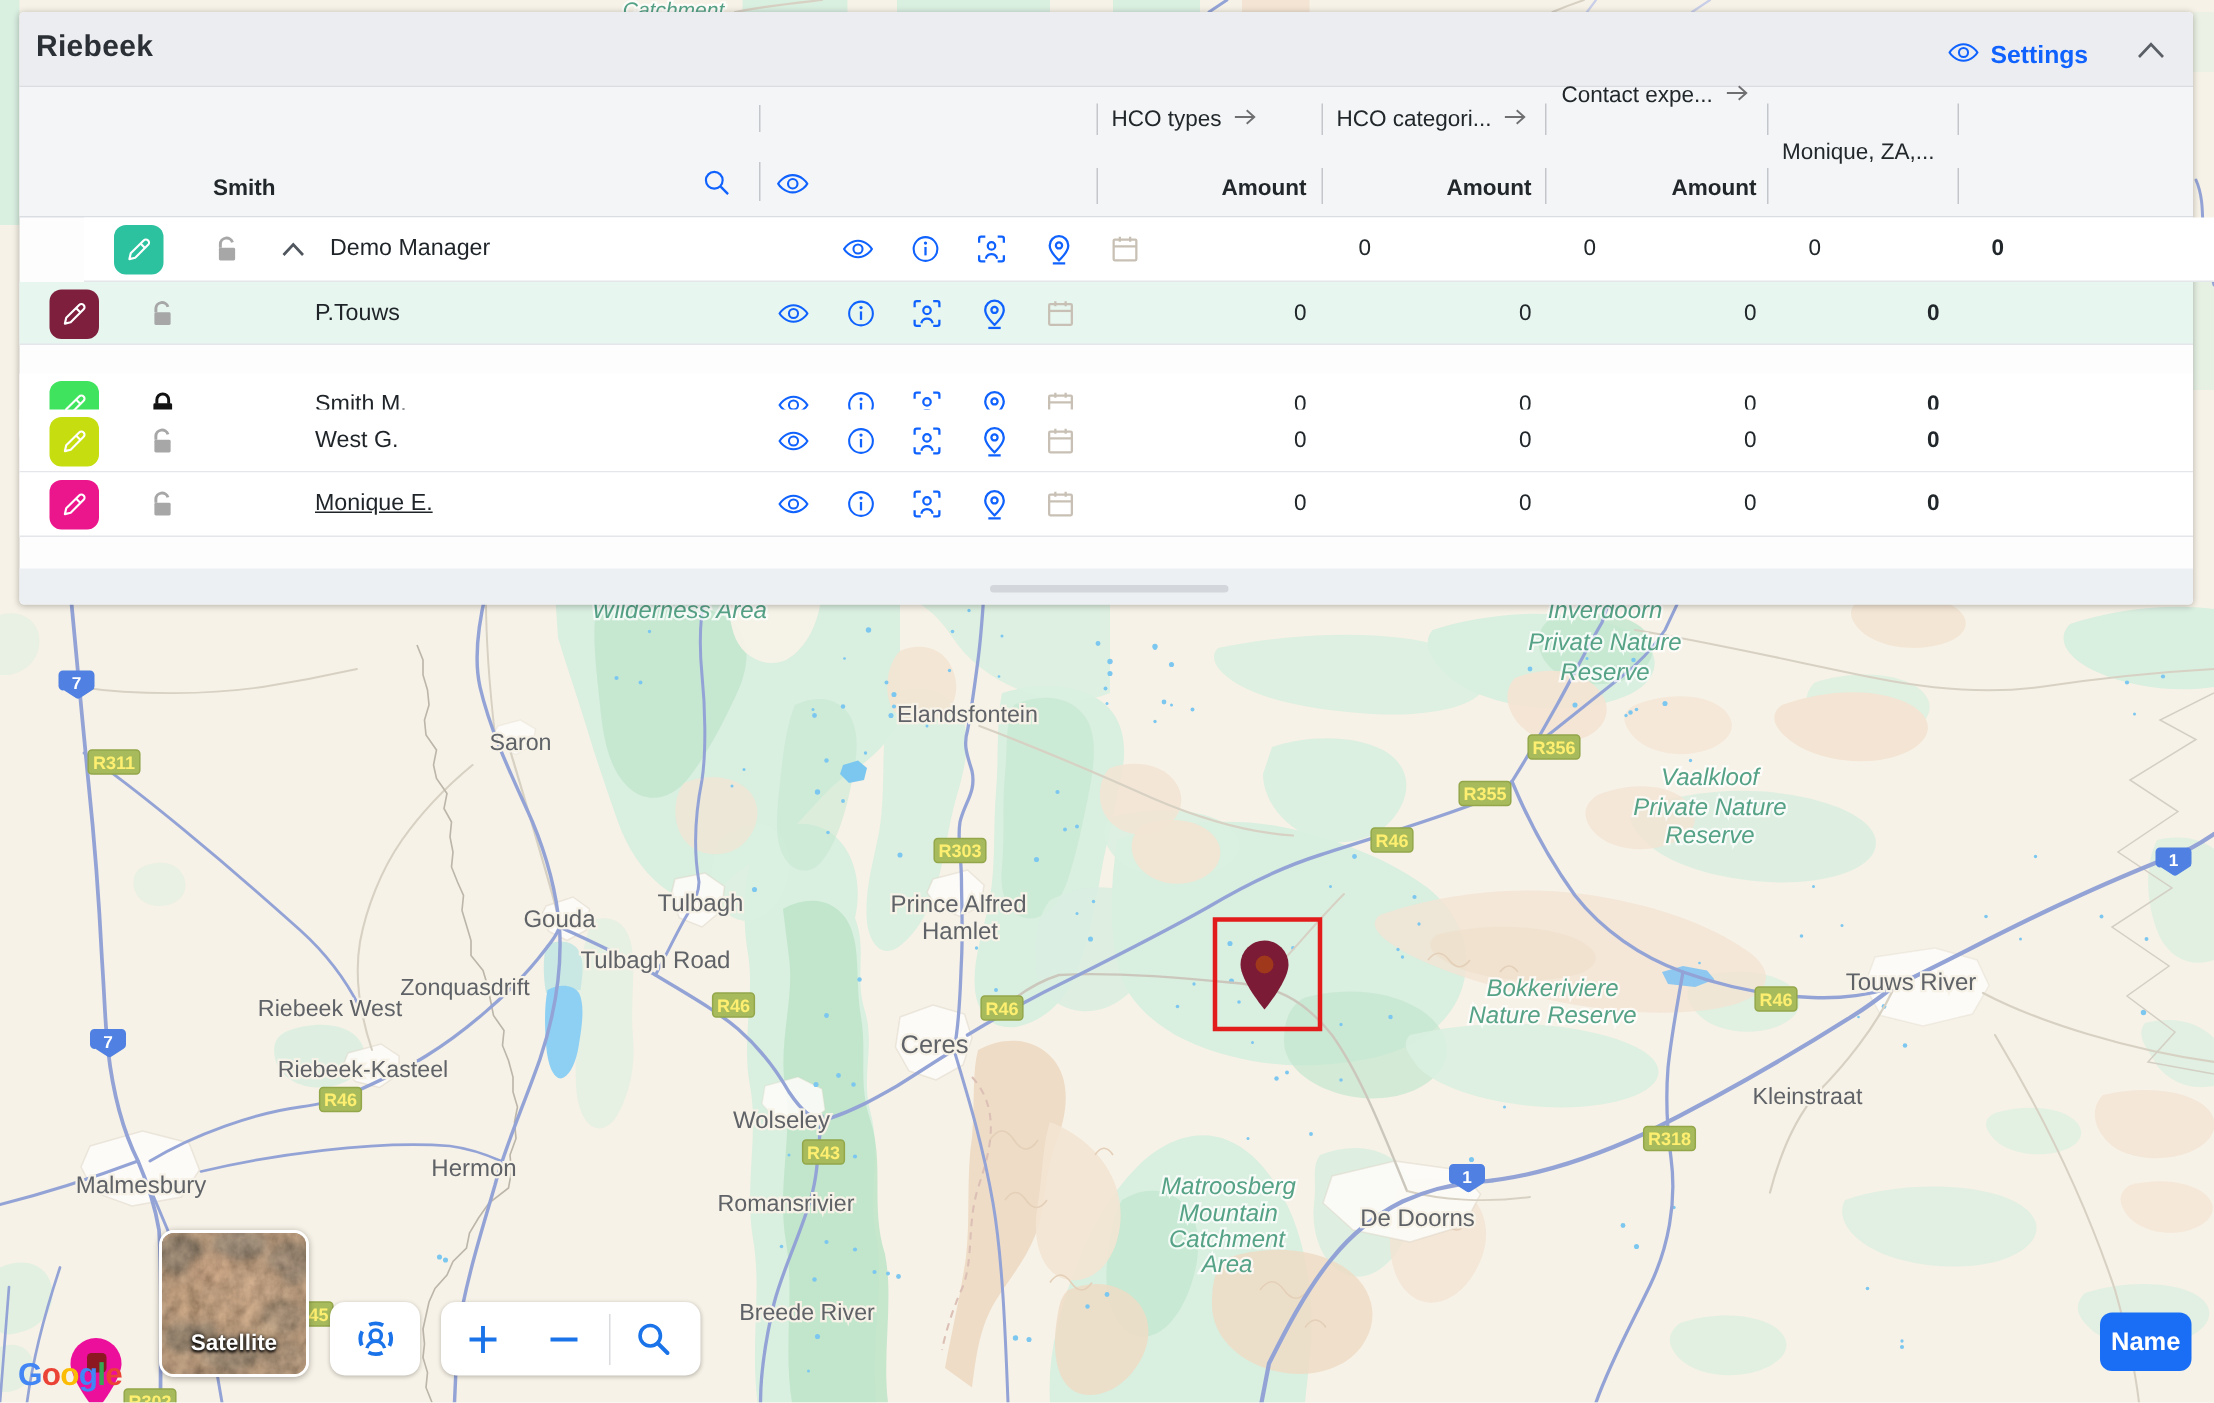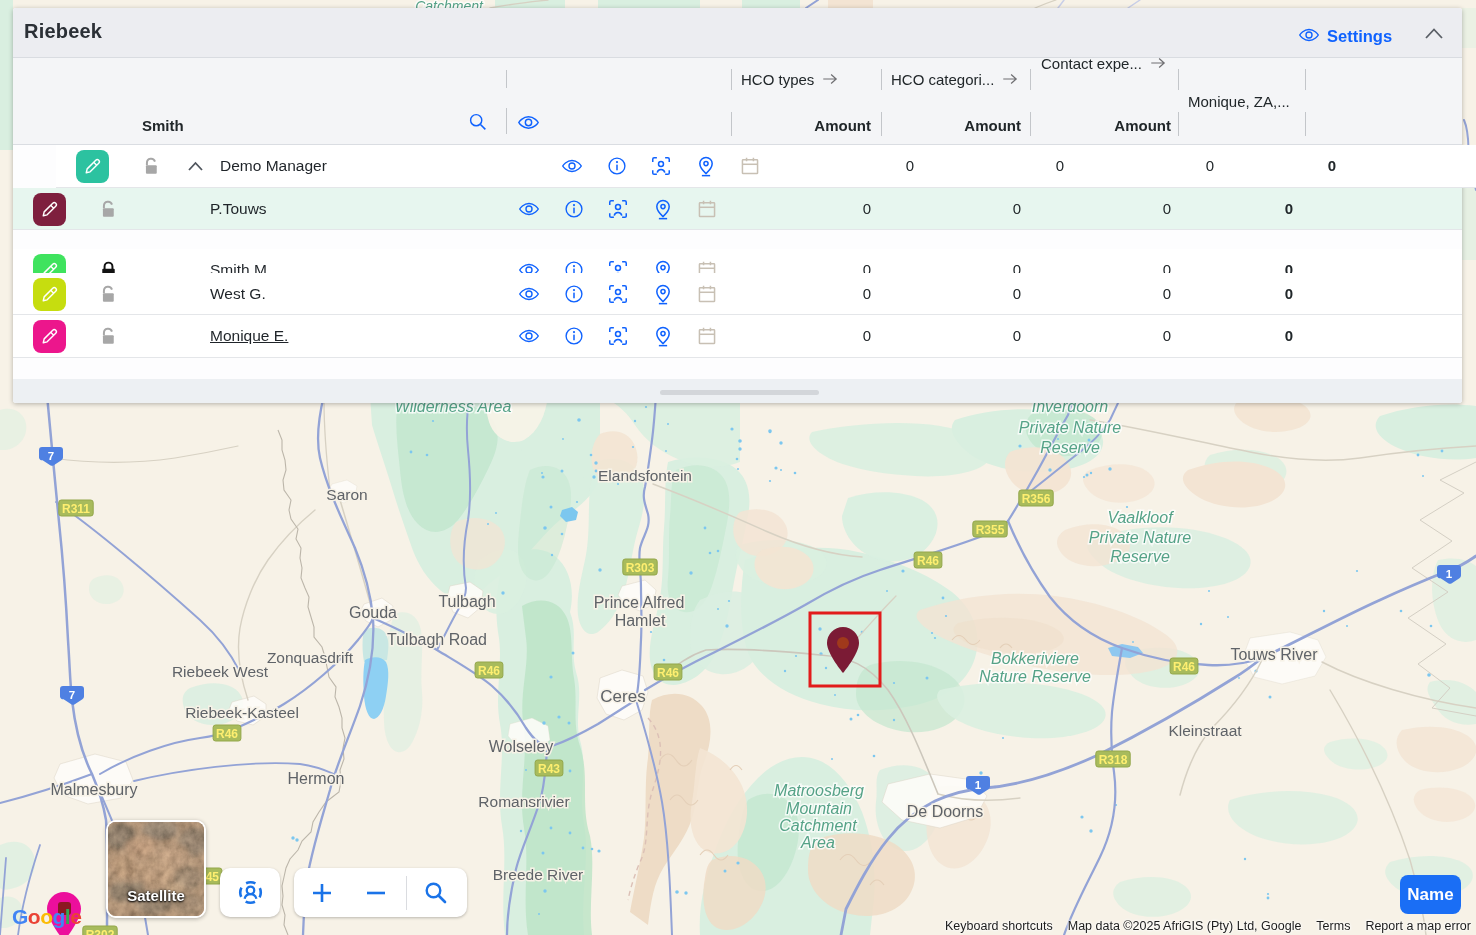--- a/index.html
+++ b/index.html
@@ -460,21 +460,20 @@
     <svg width="24" height="24" viewBox="0 0 24 24">
         <path d="M3 12 H21" stroke="#1a73e8" stroke-width="2.6"></path>
       </svg>
     <div class="zdiv"></div>
     <svg width="23" height="23" viewBox="0 0 23 23">
         <circle cx="9.5" cy="9.5" r="6.8" fill="none" stroke="#1a73e8" stroke-width="2.4"></circle>
         <path d="M14.5 14.5 L21 21" stroke="#1a73e8" stroke-width="2.6" stroke-linecap="round"></path>
       </svg>
   </div>
   <div id="done">Name</div>
-  <div id="attrib">Keyboard shortcuts<span>Map data ©2025 AfriGIS (Pty) Ltd, Google</span><span>Terms</span><span>Report a map error</span></div>
   <div id="glogo"><span style="color:#4285f4">G</span><span style="color:#ea4335">o</span><span style="color:#fbbc05">o</span><span style="color:#4285f4">g</span><span style="color:#34a853">l</span><span style="color:#ea4335">e</span></div>
 
   <div id="panel">
     <div id="phead">
       <div id="ptitle">Riebeek</div>
       <div id="settings"><svg width="22" height="22" viewBox="0 0 32 32" fill="none" stroke="#0f62fe" stroke-width="2">
             <path d="M16 8 C8 8 3 15 2.5 16 C3 17 8 24 16 24 C24 24 29 17 29.5 16 C29 15 24 8 16 8 Z"></path>
             <circle cx="16" cy="16" r="4.4"></circle>
           </svg>Settings</div>
       <svg id="collapse" width="30" height="14" viewBox="0 0 30 14">

